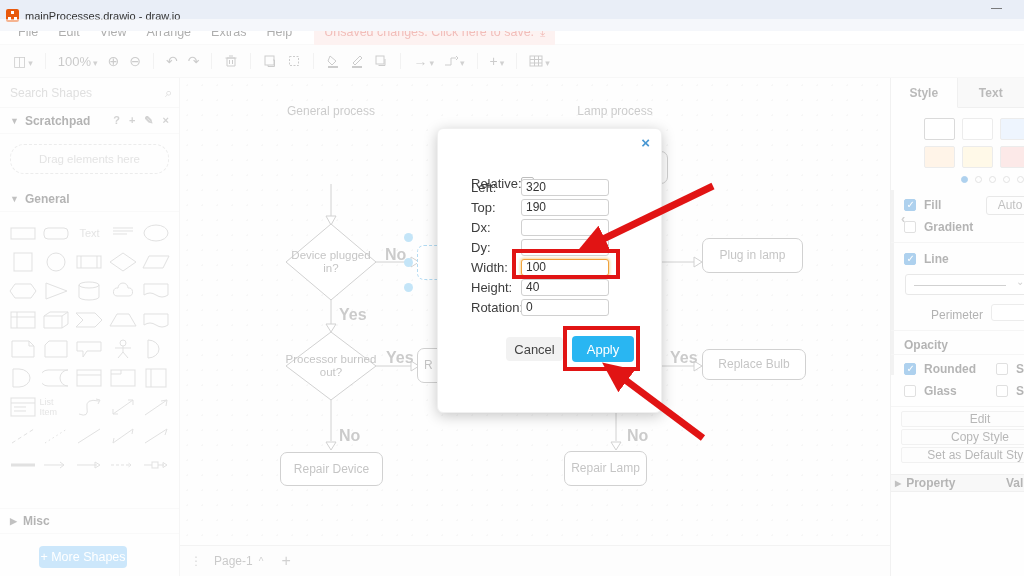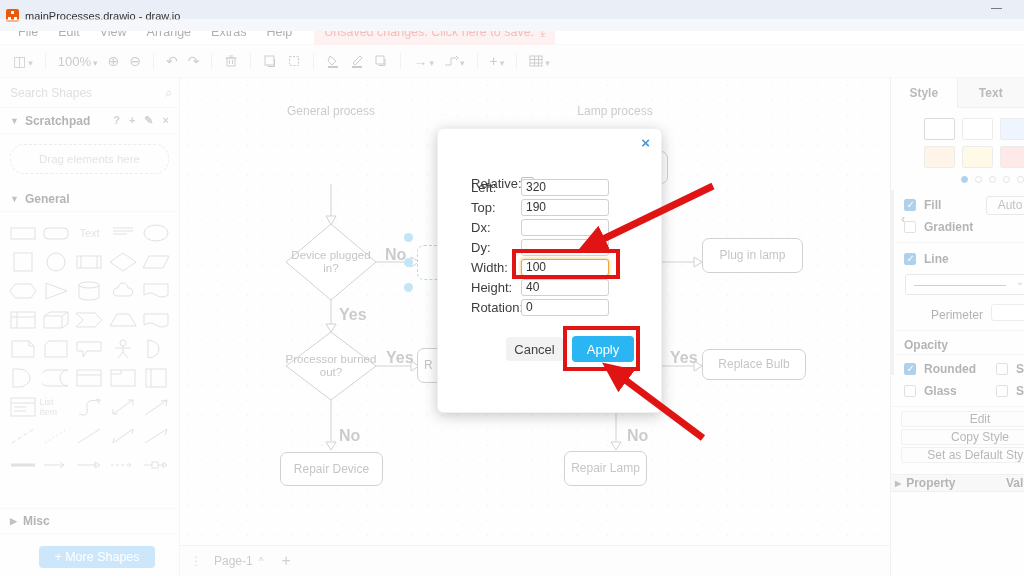--- a/index.html
+++ b/index.html
@@ -35,21 +35,21 @@
   .search-ico{color:#b0b0b0;font-size:13px;}
   .sec-head{height:26px;display:flex;align-items:center;padding:0 10px;font-size:12px;font-weight:bold;color:#595959;border-bottom:1px solid #f1f1f1;}
   .sec-head .arrow{font-size:9px;margin-right:6px;color:#777;}
   .sp-icons{margin-left:auto;display:flex;gap:9px;color:#9c9c9c;font-size:11px;}
   .dragarea{margin:10px 10px 12px 10px;height:30px;border:1px dashed #d6d6d6;border-radius:14px;display:flex;align-items:center;justify-content:center;font-size:11.5px;color:#c2c2c2;}
   .palette{display:grid;grid-template-columns:repeat(5,1fr);padding:6px 6px 0 6px;}
   .pal-cell{height:29px;display:flex;align-items:center;justify-content:center;}
   .pal-cell svg{stroke:#bdbdbd;fill:none;stroke-width:1;}
   .pal-txt{font-size:9px;color:#c4c4c4;}
   .misc-head{position:absolute;left:0;top:430px;width:179px;}
-  .more-shapes{position:absolute;left:39px;top:468px;width:116px;height:22px;background:#8fcbf5;border:none;border-radius:4px;color:#fff;font-size:12.5px;display:flex;align-items:center;justify-content:center;}
+  .more-shapes{position:absolute;left:39px;top:468px;width:88px;height:22px;background:#8fcbf5;border:none;border-radius:4px;color:#fff;font-size:12.5px;display:flex;align-items:center;justify-content:center;}
 
   
   .canvas{position:absolute;left:180px;top:78px;width:710px;height:467px;background:#fdfdfd;background-image:radial-gradient(#ededed 1px,transparent 1px);background-size:15px 15px;overflow:hidden;}
   .lane-title{position:absolute;font-size:12px;color:#8d8d8d;text-align:center;width:120px;}
   .cbox{position:absolute;background:#fff;border:1px solid #9a9a9a;border-radius:7px;display:flex;align-items:center;justify-content:center;font-size:12px;color:#7e7e7e;text-align:center;line-height:13px;}
   .dlabel{position:absolute;font-size:11.5px;color:#7e7e7e;text-align:center;line-height:13px;}
   .elabel{position:absolute;font-size:16px;color:#8d8d8d;font-weight:bold;}
   .sel-box{position:absolute;border:1px dashed #58b0e3;background:#fff;border-radius:7px;}
   .handle{position:absolute;width:9px;height:9px;border-radius:50%;background:#7cc6ef;}
   .edges{position:absolute;left:0;top:0;}

